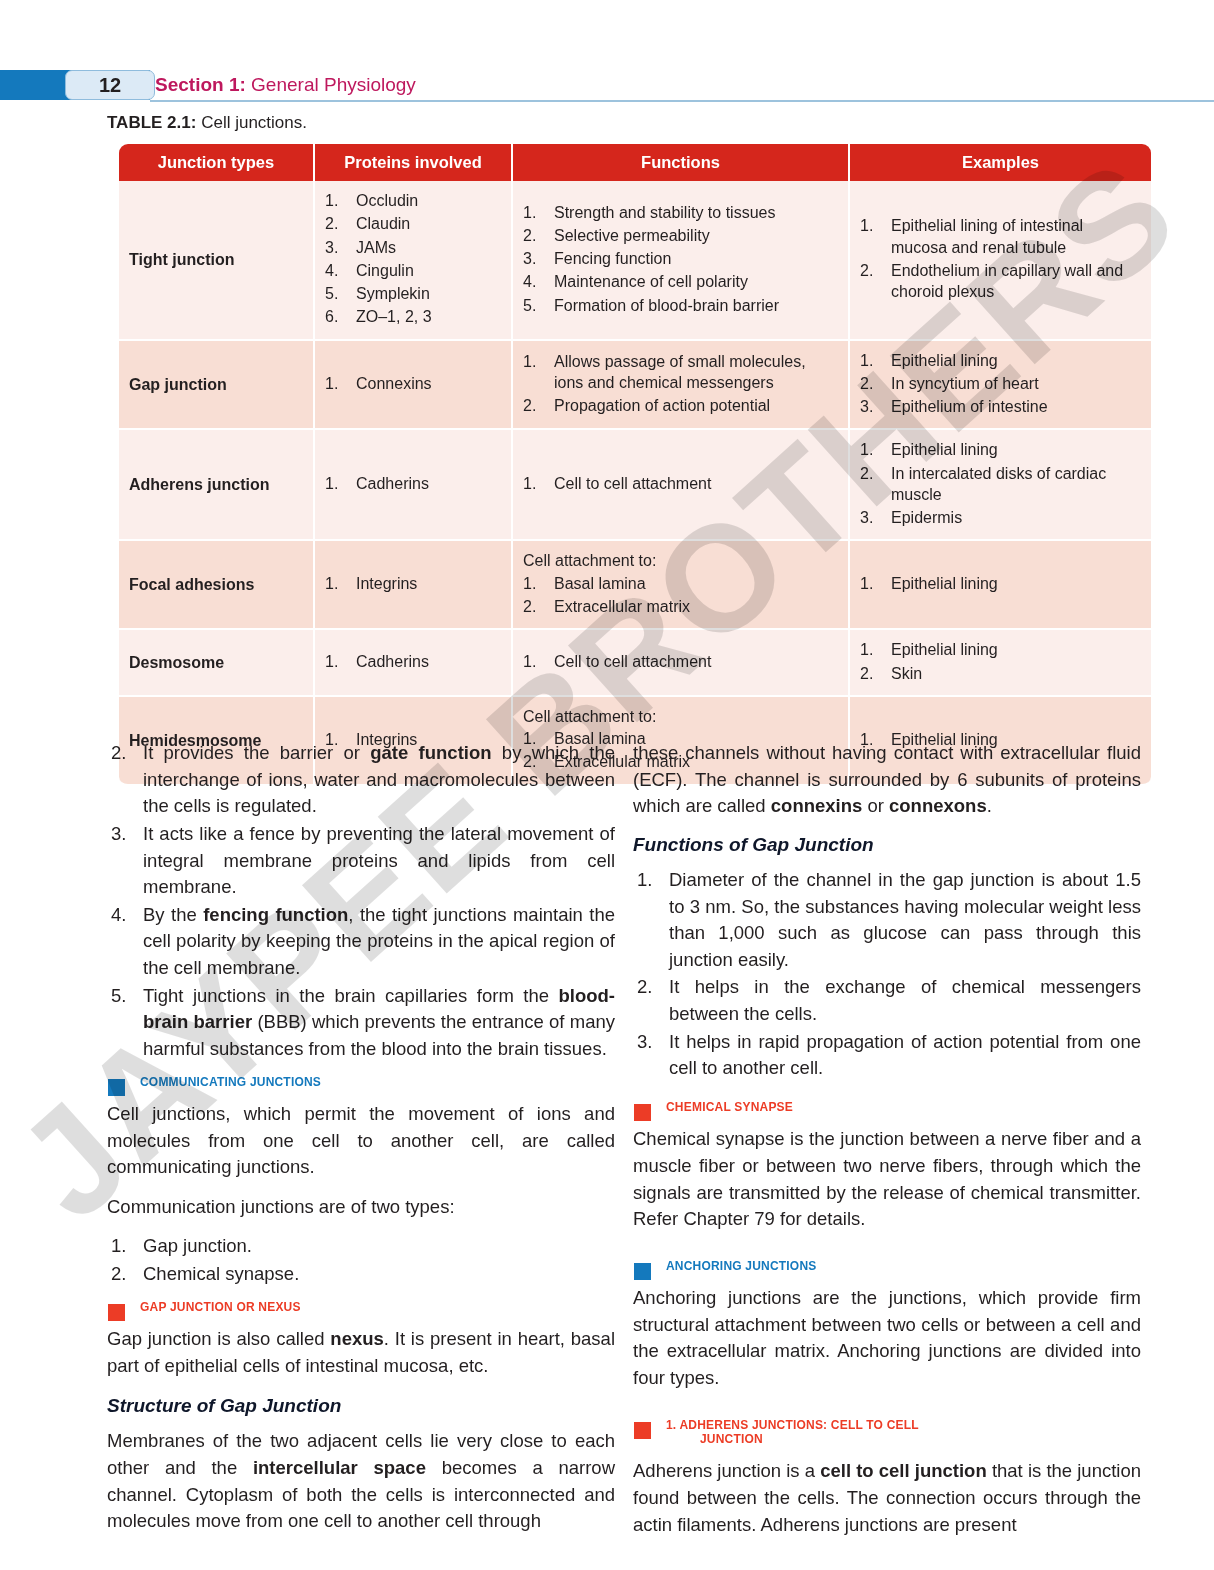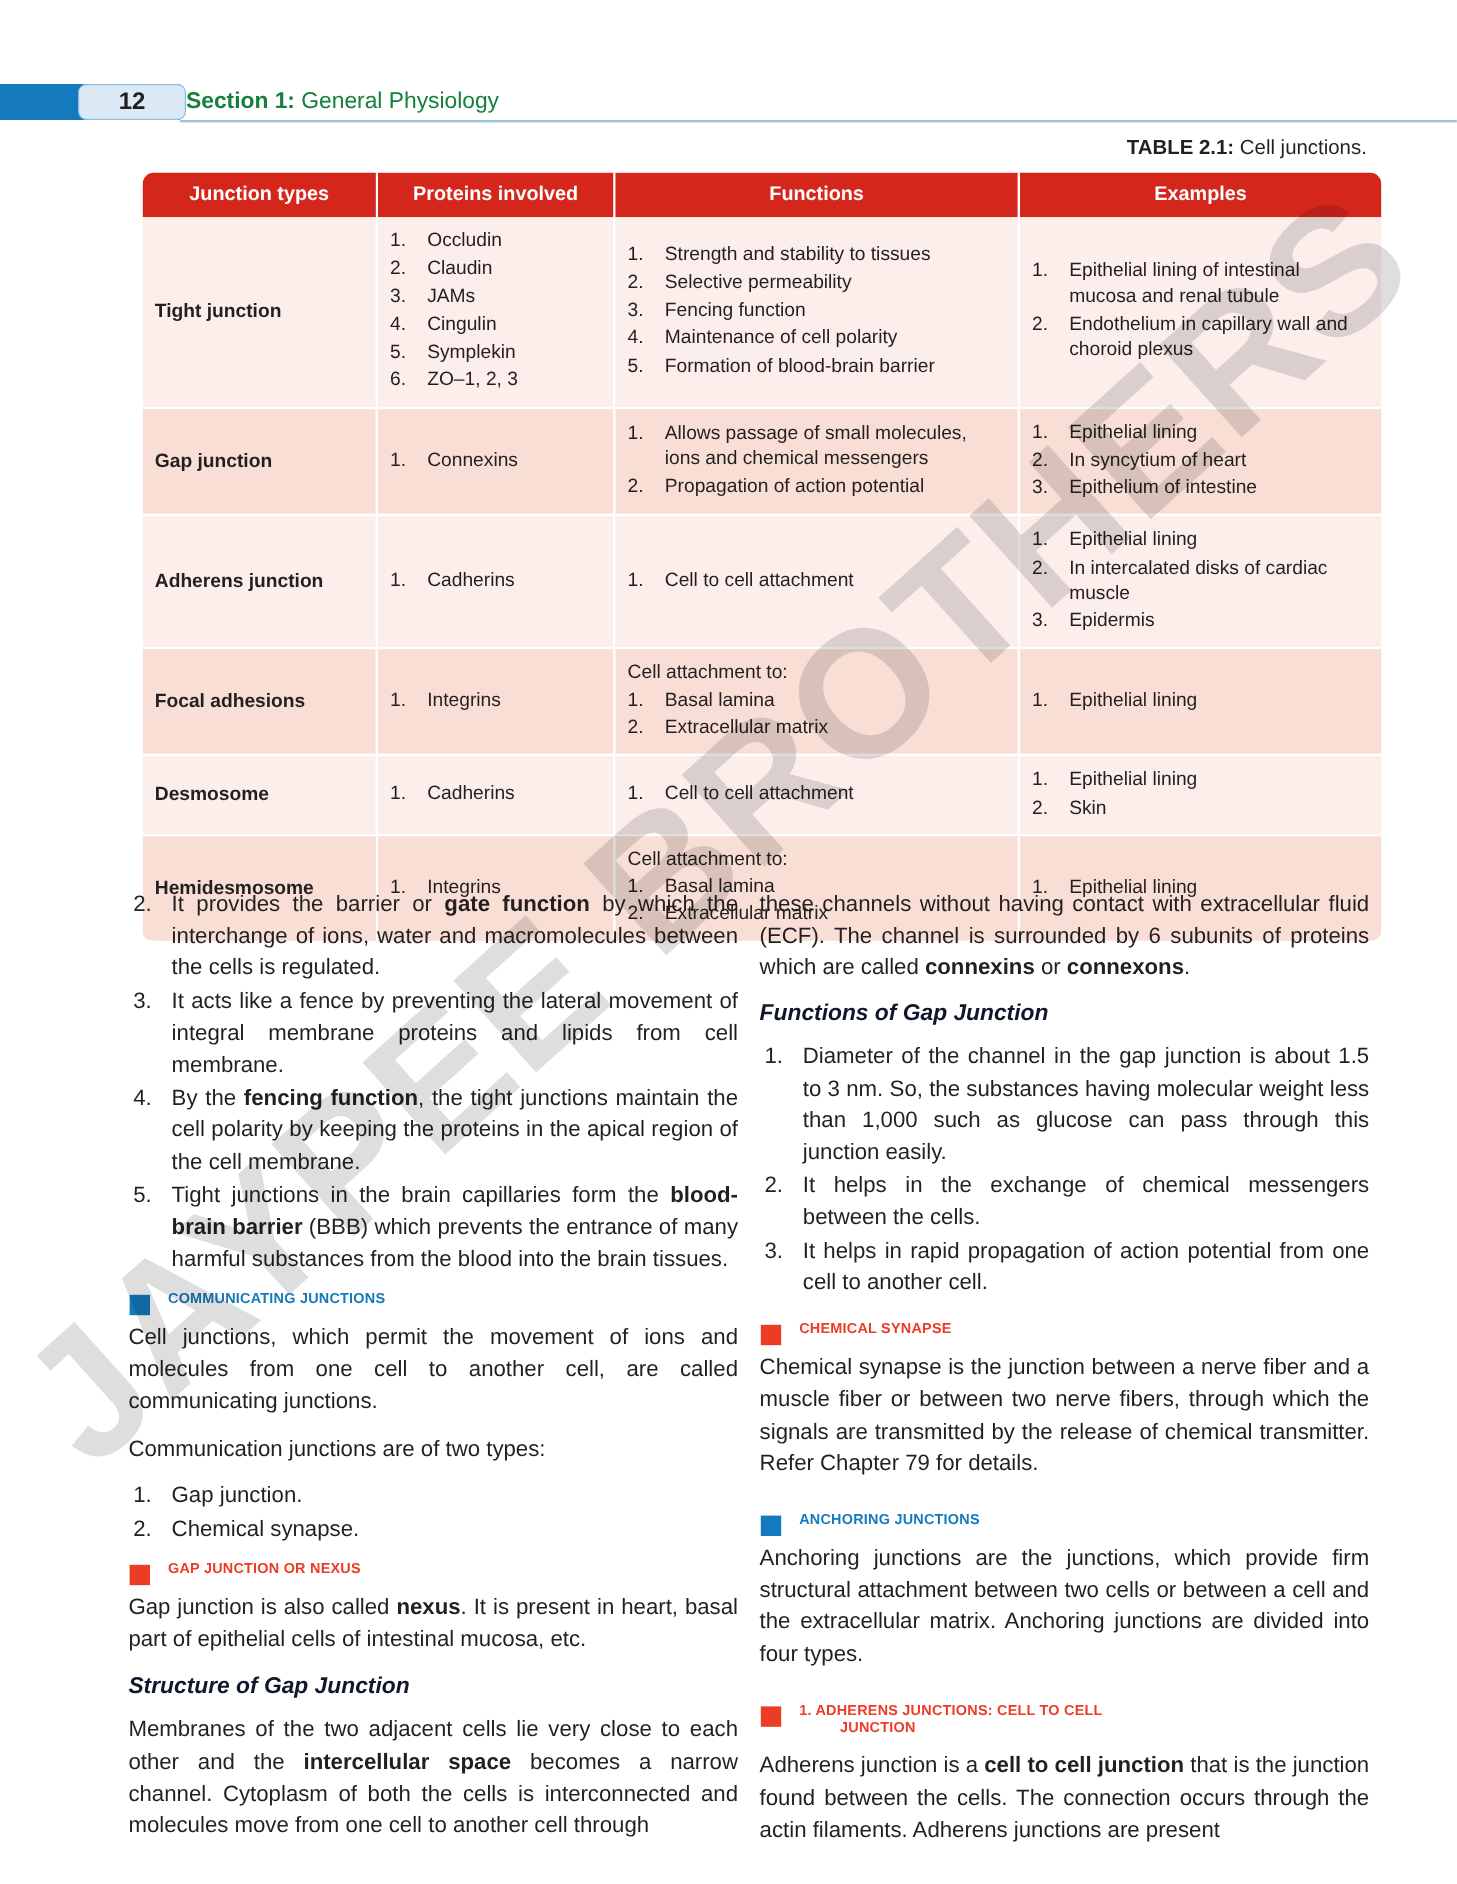--- a/index.html
+++ b/index.html
@@ -47,32 +47,32 @@
     background:#dceaf6;
     border:1px solid #8fbcdd;
     border-radius:7px;
     box-sizing:border-box;
     text-align:center;
     line-height:28px;
     font-size:20px;font-weight:bold;color:#231f20;
   }
   #runhead .rh-text{
     position:absolute;left:155px;top:0px;height:30px;line-height:30px;
-    font-size:19px;color:#15803d;white-space:nowrap;
+    font-size:19px;color:#be185d;white-space:nowrap;
   }
   #runhead .rh-text b{font-weight:bold;}
   #runhead .rule{
     position:absolute;left:150px;top:30px;width:1064px;height:2px;
     background:#9dc3dd;
   }
 
   
   #tablewrap{position:absolute;left:107px;top:113px;width:1032px;z-index:2;}
   .tbl-caption{
-    text-align:right;font-size:17px;color:#231f20;margin-bottom:11px;
+    text-align:left;font-size:17px;color:#231f20;margin-bottom:11px;
   }
   .tbl-caption b{font-weight:bold;}
   table.ct{
     border-collapse:separate;border-spacing:0;width:1032px;
     table-layout:fixed;
     padding-left:12px;
   }
   table.ct th{
     background:#d5261c;color:#ffffff;font-weight:bold;font-size:16.5px;
     text-align:center;padding:9px 4px;

